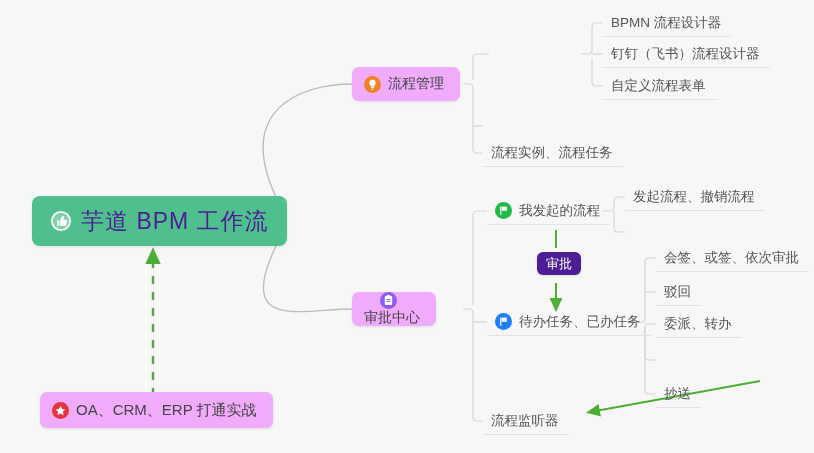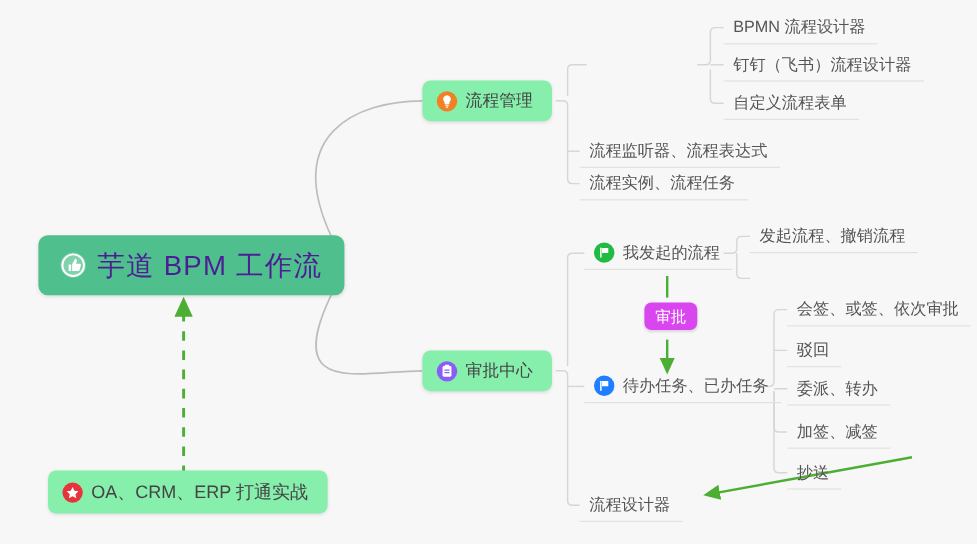--- a/index.html
+++ b/index.html
@@ -45,21 +45,21 @@
     box-shadow: 0 1px 3px rgba(0,0,0,0.10);
   }
   .root .label {
     color: #4c1d95;
     font-size: 23px;
     letter-spacing: 1px;
   }
 
   
   .card {
-    background: #86efac;
+    background: #f0abfc;
     border-radius: 7px;
     padding: 0 16px 0 12px;
     height: 34px;
     box-shadow: 0 1px 3px rgba(0,0,0,0.10);
   }
   .card .label {
     color: #444444;
     font-size: 14px;
   }
 
@@ -84,21 +84,21 @@
     display: inline-flex;
     align-items: center;
     justify-content: center;
   }
   .ico svg { display: block; }
   .ico.big { width: 22px; height: 22px; margin-right: 9px; }
 
   
   .badge {
     position: absolute;
-    background: #d946ef;
+    background: #4c1d95;
     border-radius: 6px;
     color: #ffffff;
     font-size: 13px;
     padding: 5px 9px;
     line-height: 1;
     box-shadow: 0 1px 2px rgba(0,0,0,0.12);
   }
 </style>
 </head>
 <body>
@@ -177,29 +177,26 @@
   </div>
 
   <div class="node plain" style="left:603px; top:40px;">
     <span class="label">钉钉（飞书）流程设计器</span>
   </div>
 
   <div class="node plain" style="left:603px; top:72px;">
     <span class="label">自定义流程表单</span>
   </div>
 
-  <div class="node plain" style="left:483px; top:112px;">
-    <span class="label">流程监听器、流程表达式</span>
-  </div>
 
   <div class="node plain" style="left:483px; top:139px;">
     <span class="label">流程实例、流程任务</span>
   </div>
 
-  <div class="node card" style="left:352px; top:292px;">
+  <div class="node card" style="left:352px; top:292px;flex-direction:column;">
     <span class="ico" style="background:#8b5cf6;">
       <svg width="17" height="17" viewBox="0 0 17 17">
         <rect x="4.8" y="4.0" width="7.4" height="9.0" rx="1.2" fill="#ffffff"></rect>
         <rect x="6.6" y="2.9" width="3.8" height="2.1" rx="0.8" fill="#ffffff"></rect>
         <rect x="6.3" y="7.0" width="4.4" height="0.9" rx="0.45" fill="#8b5cf6"></rect>
         <rect x="6.3" y="9.1" width="4.4" height="0.9" rx="0.45" fill="#8b5cf6"></rect>
       </svg>
     </span>
     <span class="label">审批中心</span>
   </div>
@@ -234,30 +231,27 @@
   </div>
 
   <div class="node plain" style="left:656px; top:278px;">
     <span class="label">驳回</span>
   </div>
 
   <div class="node plain" style="left:656px; top:310px;">
     <span class="label">委派、转办</span>
   </div>
 
-  <div class="node plain" style="left:656px; top:346px;">
-    <span class="label">加签、减签</span>
-  </div>
 
   <div class="node plain" style="left:656px; top:380px;">
     <span class="label">抄送</span>
   </div>
 
   <div class="node plain" style="left:483px; top:407px;">
-    <span class="label">流程设计器</span>
+    <span class="label">流程监听器</span>
   </div>
 
   <div class="badge" style="left:537px; top:252px;">
     <span>审批</span>
   </div>
 
   <div class="node card" style="left:40px; top:392px; height:36px;">
     <span class="ico" style="background:#e8333c;">
       <svg width="17" height="17" viewBox="0 0 17 17">
         <path d="M8.5 3.8 L10.0 7.0 L13.4 7.4 L10.9 9.8 L11.6 13.2 L8.5 11.5

